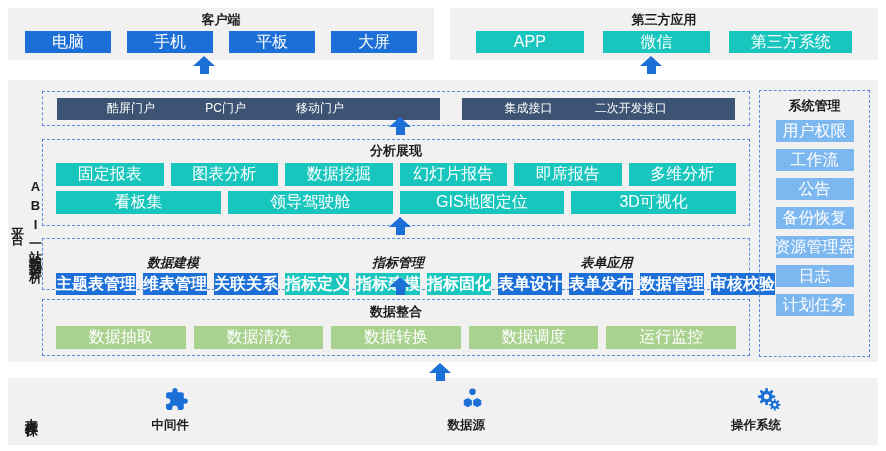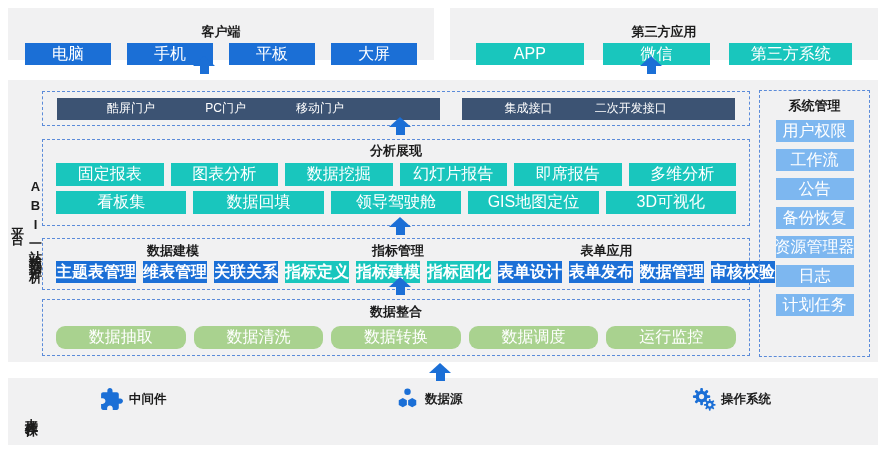--- a/index.html
+++ b/index.html
@@ -19,21 +19,21 @@
   .blk{position:absolute;background:var(--bg);}
   .sec-title{font-size:13px;font-weight:bold;color:var(--ink);text-align:center;line-height:15px;}
   .boxrow{display:flex;}
   .box{display:flex;align-items:center;justify-content:center;color:#fff;font-size:16px;white-space:nowrap;}
   .b-blue{background:var(--blue);}
   .b-teal{background:var(--teal);}
   .b-green{background:var(--green);}
   .b-lblue{background:var(--lblue);}
 
   
-  .top-blk{padding-top:16px;}
+  .top-blk{padding-top:4px;}
   .top-row{gap:16px;padding:0 17px;margin-top:4px;}
   .top-row .box{flex:1;height:22px;}
   .tp-row{gap:19px;padding:0 26px 0 26px;margin-top:4px;}
   .tp-row .box{flex:1;height:22px;}
   .tp-row .box.wide{flex:1.14;}
 
   
   .arrow{position:absolute;width:22px;height:19px;z-index:6;}
   .arrow::before{content:"";position:absolute;left:0;top:0;width:0;height:0;
     border-left:11px solid transparent;border-right:11px solid transparent;
@@ -50,41 +50,41 @@
   .portal-wrap{display:flex;align-items:center;gap:22px;height:100%;padding:0 14px;}
   .navybar{height:22px;background:var(--navy);display:flex;align-items:center;justify-content:space-evenly;}
   .navybar span{color:#fff;font-size:12px;white-space:nowrap;}
   .bar1{flex:392;padding-right:46px;}
   .bar2{flex:287;padding-right:26px;}
 
   .agrid{gap:7px;padding:0 13px;margin-top:5px;}
   .agrid .box{flex:1;height:23px;}
   .panel-analysis .sec-title{margin-top:3px;}
 
-  .mtitles{position:relative;height:14px;margin-top:3px;}
+  .mtitles{position:relative;height:14px;margin-top:15px;font-style:italic;}
   .mtitles span{position:absolute;transform:translateX(-50%);font-size:13px;font-weight:bold;color:var(--ink);white-space:nowrap;}
   .mt1{left:18.4%;} .mt2{left:50.3%;} .mt3{left:79.8%;}
   .mrow{gap:7px;padding:0 13px;margin-top:5px;font-weight:bold;}
   .mrow .box{flex:1;height:22px;}
   .mrow .box.first{flex:1.25;}
 
   .panel-integration .sec-title{margin-top:4px;}
   .irow{gap:8px;padding:0 13px;margin-top:7px;}
-  .irow .box{flex:1;height:23px;border-radius:9px;}
+  .irow .box{flex:1;height:23px;}
 
   .sys{display:flex;flex-direction:column;align-items:center;}
   .sys .sec-title{margin-top:7px;}
   .sys .box{width:78px;height:22px;margin-top:7px;}
   .sys .box:nth-of-type(1){margin-top:9px;}
 
   
   .support-title{position:absolute;left:14px;top:50%;transform:translateY(-50%);
     writing-mode:vertical-rl;text-orientation:upright;font-weight:bold;font-size:13px;
     letter-spacing:2px;color:var(--ink);}
-  .sitem{position:absolute;top:9px;width:90px;display:flex;align-items:center;gap:5px;}
+  .sitem{position:absolute;top:9px;width:90px;display:flex;flex-direction:column;align-items:flex-end;gap:5px;}
   .sitem svg{width:25px;height:25px;fill:var(--blue);}
   .slabel{font-size:12.5px;font-weight:bold;color:var(--ink);}
 </style>
 </head>
 <body>
 
 <div class="page">
 
   <section class="blk top-blk" style="left:8px;top:8px;width:426px;height:52px;">
     <div class="sec-title">客户端</div>
@@ -136,21 +136,20 @@
     <div class="boxrow agrid">
       <div class="box b-teal">固定报表</div>
       <div class="box b-teal">图表分析</div>
       <div class="box b-teal">数据挖掘</div>
       <div class="box b-teal">幻灯片报告</div>
       <div class="box b-teal">即席报告</div>
       <div class="box b-teal">多维分析</div>
     </div>
     <div class="boxrow agrid">
       <div class="box b-teal">看板集</div>
-      <div class="box b-teal">数据回填</div>
       <div class="box b-teal">领导驾驶舱</div>
       <div class="box b-teal">GIS地图定位</div>
       <div class="box b-teal">3D可视化</div>
     </div>
   </div>
 
   <div class="panel" style="left:42px;top:238px;width:708px;height:52px;">
     <div class="mtitles">
       <span class="mt1">数据建模</span>
       <span class="mt2">指标管理</span>

